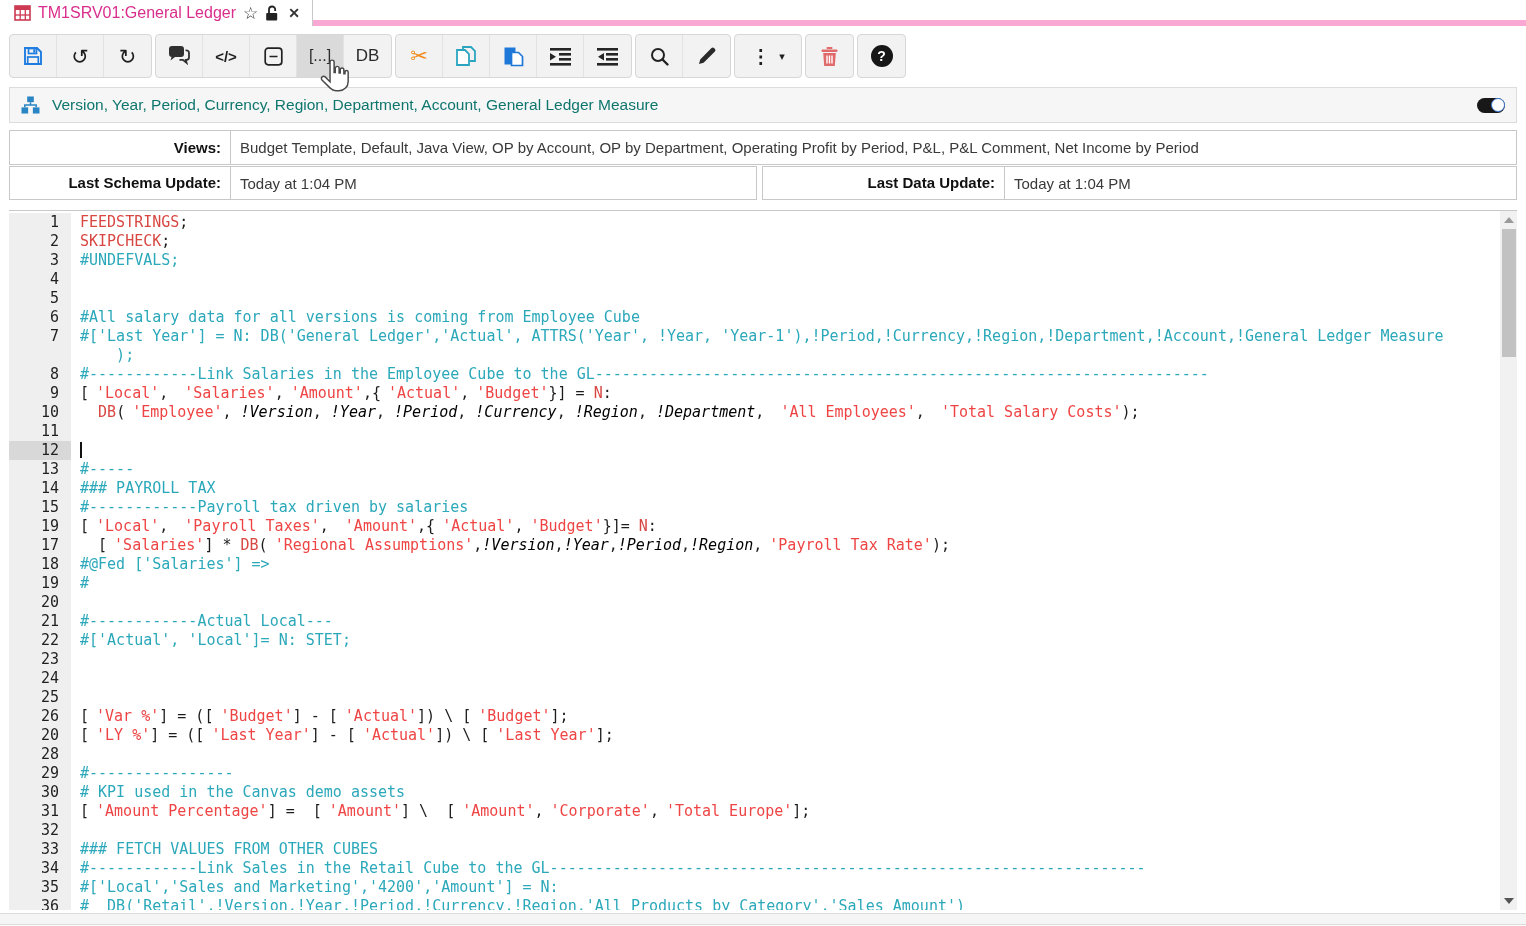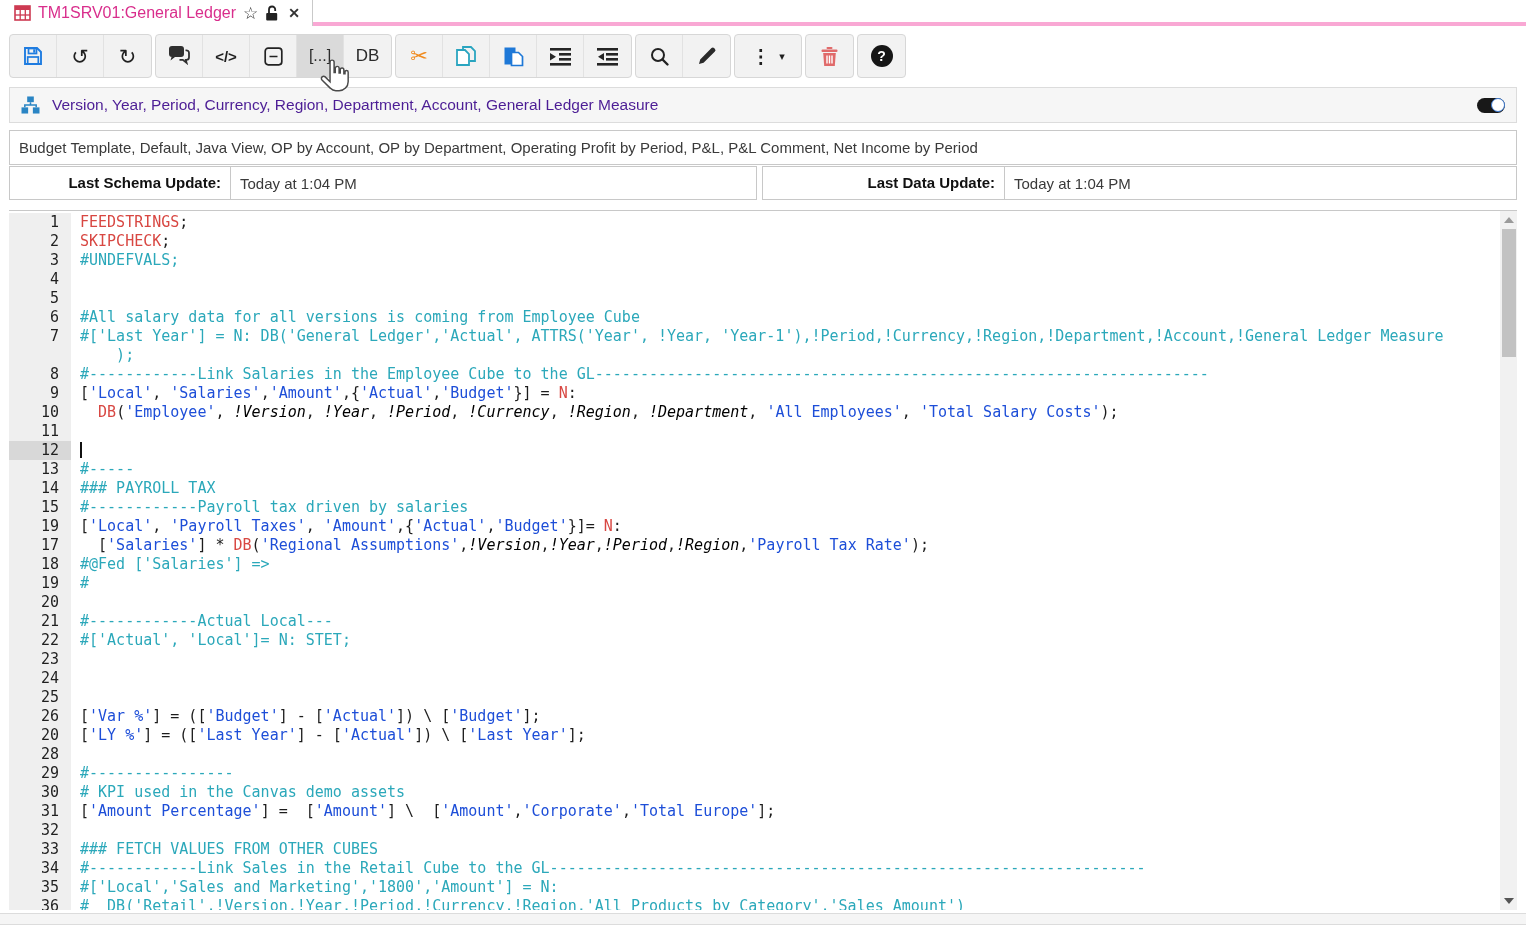--- a/index.html
+++ b/index.html
@@ -1,20 +1,20 @@
 <!DOCTYPE html>
 <html><head>
 <meta charset="utf-8">
 <style>
   * { box-sizing: border-box; margin: 0; padding: 0; }
   html,body { width:1526px; height:926px; overflow:hidden; background:#fff;
     font-family:"Liberation Sans", sans-serif; }
 
   
-  .tabstrip { height:26px; display:flex; border-bottom:4px solid #f9a8d4; background:#fff; }
+  .tabstrip { height:26px; display:flex; border-bottom:6px solid #f9a8d4; background:#fff; }
   .tab { display:flex; align-items:center; gap:7px; padding:0 12px 0 14px; height:26px;
     background:#fff; border-right:1px solid #c9c9c9; margin-bottom:-1px; cursor:pointer; }
   .tabtitle { color:#d92e8c; font-size:16px; white-space:nowrap; }
   .tab .star { font-size:17px; color:#333; line-height:1; }
   .tab .closex { font-size:14px; font-weight:bold; color:#333; margin-left:2px; }
 
   
   .toolbar { display:flex; gap:3px; margin:8px 9px 0 9px; }
   .tbgroup { display:flex; border:1px solid #d7d7d7; border-radius:4px; background:#f2f2f2; overflow:hidden; }
   .tbtn { width:47px; height:42px; display:flex; align-items:center; justify-content:center;
@@ -28,21 +28,21 @@
   .cutglyph { font-size:21px; color:#f08a1d; }
   .helpcircle { width:22px; height:22px; border-radius:50%; background:#161616; color:#fff;
     font-size:14px; font-weight:bold; display:flex; align-items:center; justify-content:center; }
   .kebab { font-size:19px; font-weight:bold; color:#1f1f1f; }
   .caretdown { font-size:11px; color:#1f1f1f; }
 
   
   .main { margin:0 9px; }
   .dimbar { margin-top:9px; height:36px; border:1px solid #dcdcdc; background:#f6f6f6;
     display:flex; align-items:center; padding:0 11px; gap:12px; }
-  .dimtext { font-size:15.5px; color:#4c1d95; flex:1; }
+  .dimtext { font-size:15.5px; color:#0f766e; flex:1; }
   .toggle { width:28px; height:15px; background:#181818; border-radius:8px; position:relative; cursor:pointer; }
   .toggle .knob { position:absolute; right:0px; top:0.5px; width:14px; height:14px; border-radius:50%;
     background:#fff; border:1.5px solid #3a78d0; }
 
   
   .inforow { margin-top:7px; height:35px; border:1px solid #c8c8c8; display:flex; align-items:stretch; }
   .inflabel { width:221px; flex:none; text-align:right; font-weight:bold; color:#111; font-size:15px;
     line-height:33px; padding-right:9px; border-right:1px solid #c8c8c8; }
   .infvalue { flex:1; font-size:15px; color:#3a3a3a; line-height:33px; padding-left:9px;
     white-space:nowrap; overflow:hidden; }
@@ -55,21 +55,21 @@
 
   
   .editor { margin-top:10px; border-top:1px solid #c8c8c8; height:700px; position:relative; overflow:hidden; }
   .code-lines { position:absolute; left:0; top:2px; right:17px; bottom:0; overflow:hidden; }
   .cl { display:flex; height:19px; font-family:"DejaVu Sans Mono", monospace; font-size:15px; line-height:19px; }
   .g { width:62px; flex:none; background:#efefef; color:#1f1f1f; text-align:right; padding-right:12px; }
   .g.act { background:#d8d8d8; }
   .c { padding-left:9px; white-space:pre; color:#1c1c1c; }
   .tk-kw { color:#d84742; }
   .tk-cm { color:#2ba8ba; }
-  .tk-str { color:#1d4ed8; }
+  .tk-str { color:#ef4444;margin-left:7px; }
   .tk-pl { color:#1c1c1c; }
   .tk-bang { color:#000000; font-style:italic; }
   .caret { display:inline-block; width:2px; height:16px; background:#111; vertical-align:middle; margin-top:-2px; }
 
   
   .vscroll { position:absolute; top:0; right:0; width:17px; height:100%; background:#f1f1f1; }
   .varrow { position:absolute; left:4px; width:0; height:0; border-left:5px solid transparent; border-right:5px solid transparent; }
   .varrow.up { top:6px; border-bottom:6px solid #9a9a9a; }
   .varrow.down { bottom:6px; border-top:6px solid #555; }
   .vthumb { position:absolute; left:1.5px; top:18px; width:14px; height:128px; background:#c2c2c2; cursor:pointer; }
@@ -234,20 +234,21 @@
       <rect x="12.5" y="12" width="7" height="6.5" fill="#2a85c4"></rect>
       <path d="M10 6.5 V9.5 M4 12 V9.5 H16 V12" fill="none" stroke="#2a85c4" stroke-width="1.6"></path>
     </svg>
     <span class="dimtext">Version, Year, Period, Currency, Region, Department, Account, General Ledger Measure</span>
     <div class="toggle">
         <div class="knob"></div>
       </div>
   </div>
 
   <div class="inforow">
+    <div class="inflabel">Views:</div>
     <div class="infvalue">Budget Template, Default, Java View, OP by Account, OP by Department, Operating Profit by Period, P&amp;L, P&amp;L Comment, Net Income by Period</div>
   </div>
 
   <div class="updrow">
     <div class="updbox left">
       <div class="inflabel">Last Schema Update:</div>
       <div class="infvalue">Today at 1:04 PM</div>
     </div>
     <div class="updbox right">
       <div class="inflabel">Last Data Update:</div>
@@ -392,21 +393,21 @@
         <div class="cl">
           <span class="g">33</span>
           <span class="c"><span class="tk-cm">### FETCH VALUES FROM OTHER CUBES</span></span>
         </div>
         <div class="cl">
           <span class="g">34</span>
           <span class="c"><span class="tk-cm">#------------Link Sales in the Retail Cube to the GL------------------------------------------------------------------</span></span>
         </div>
         <div class="cl">
           <span class="g">35</span>
-          <span class="c"><span class="tk-cm">#['Local','Sales and Marketing','1800','Amount'] = N:</span></span>
+          <span class="c"><span class="tk-cm">#['Local','Sales and Marketing','4200','Amount'] = N:</span></span>
         </div>
         <div class="cl">
           <span class="g">36</span>
           <span class="c"><span class="tk-cm">#  DB('Retail',!Version,!Year,!Period,!Currency,!Region,'All Products by Category','Sales Amount')</span></span>
         </div>
       </div>
     <div class="vscroll">
       <div class="varrow up"></div>
       <div class="vthumb"></div>
       <div class="varrow down"></div>

